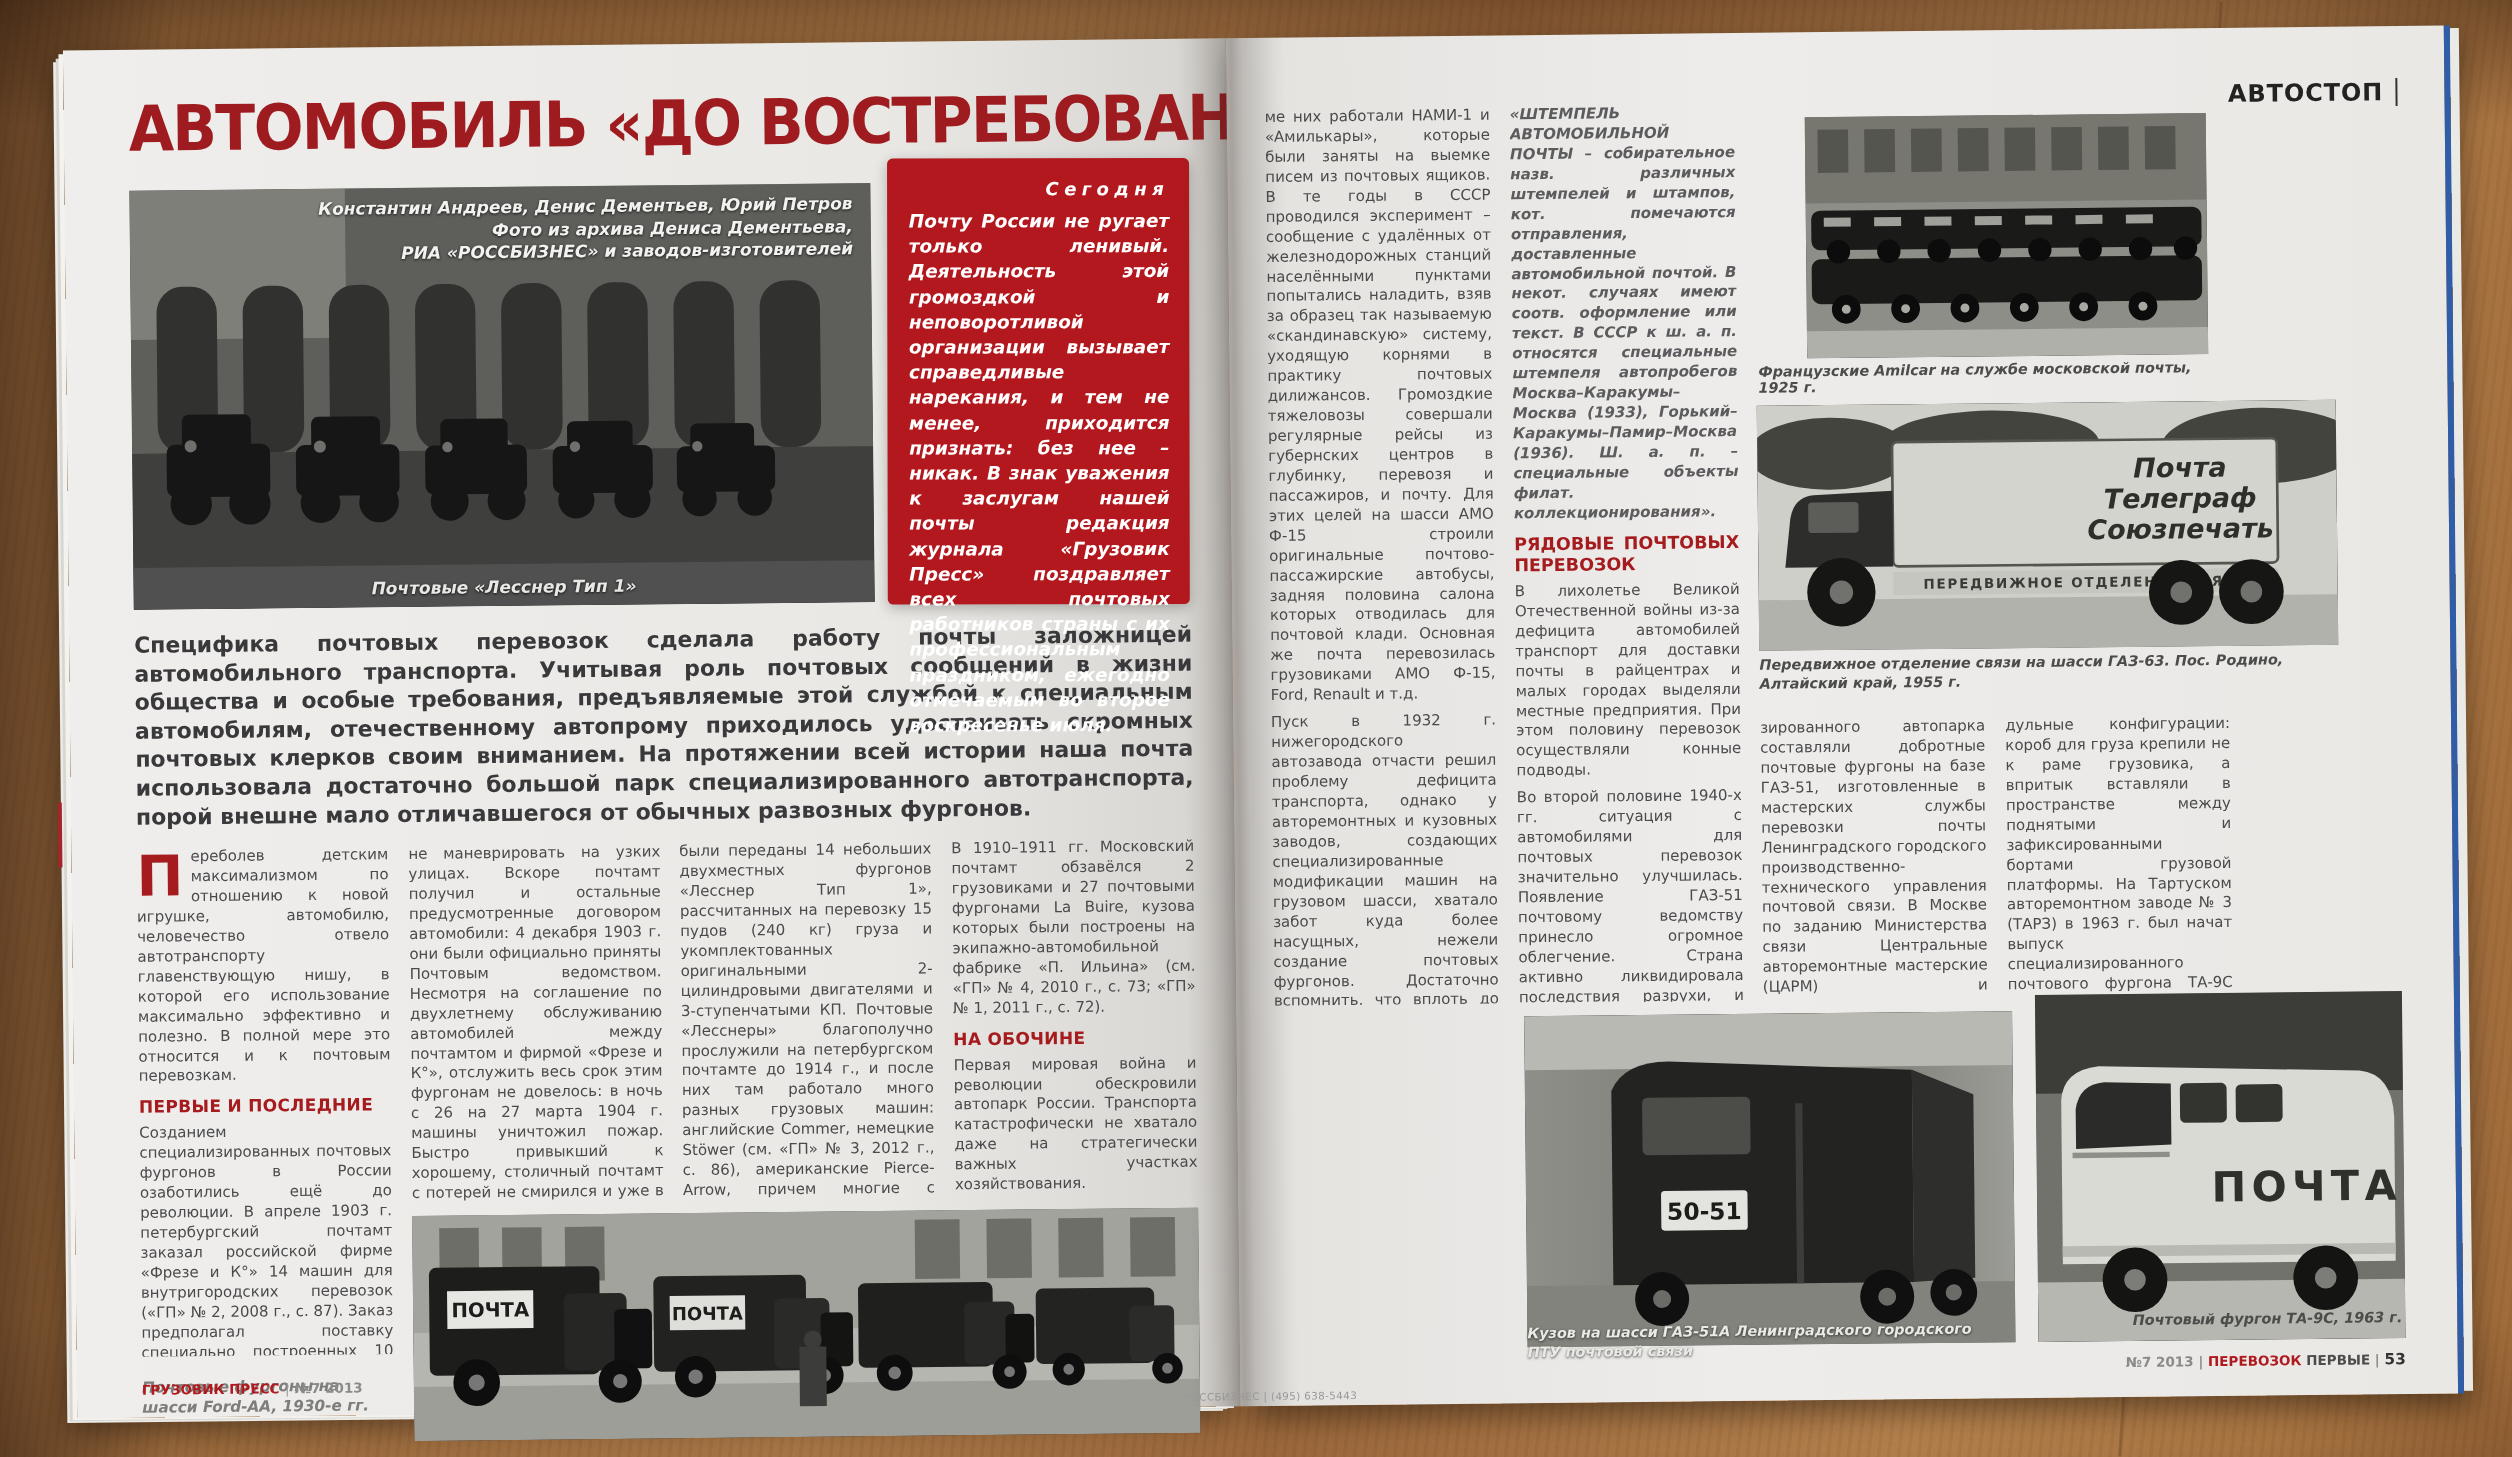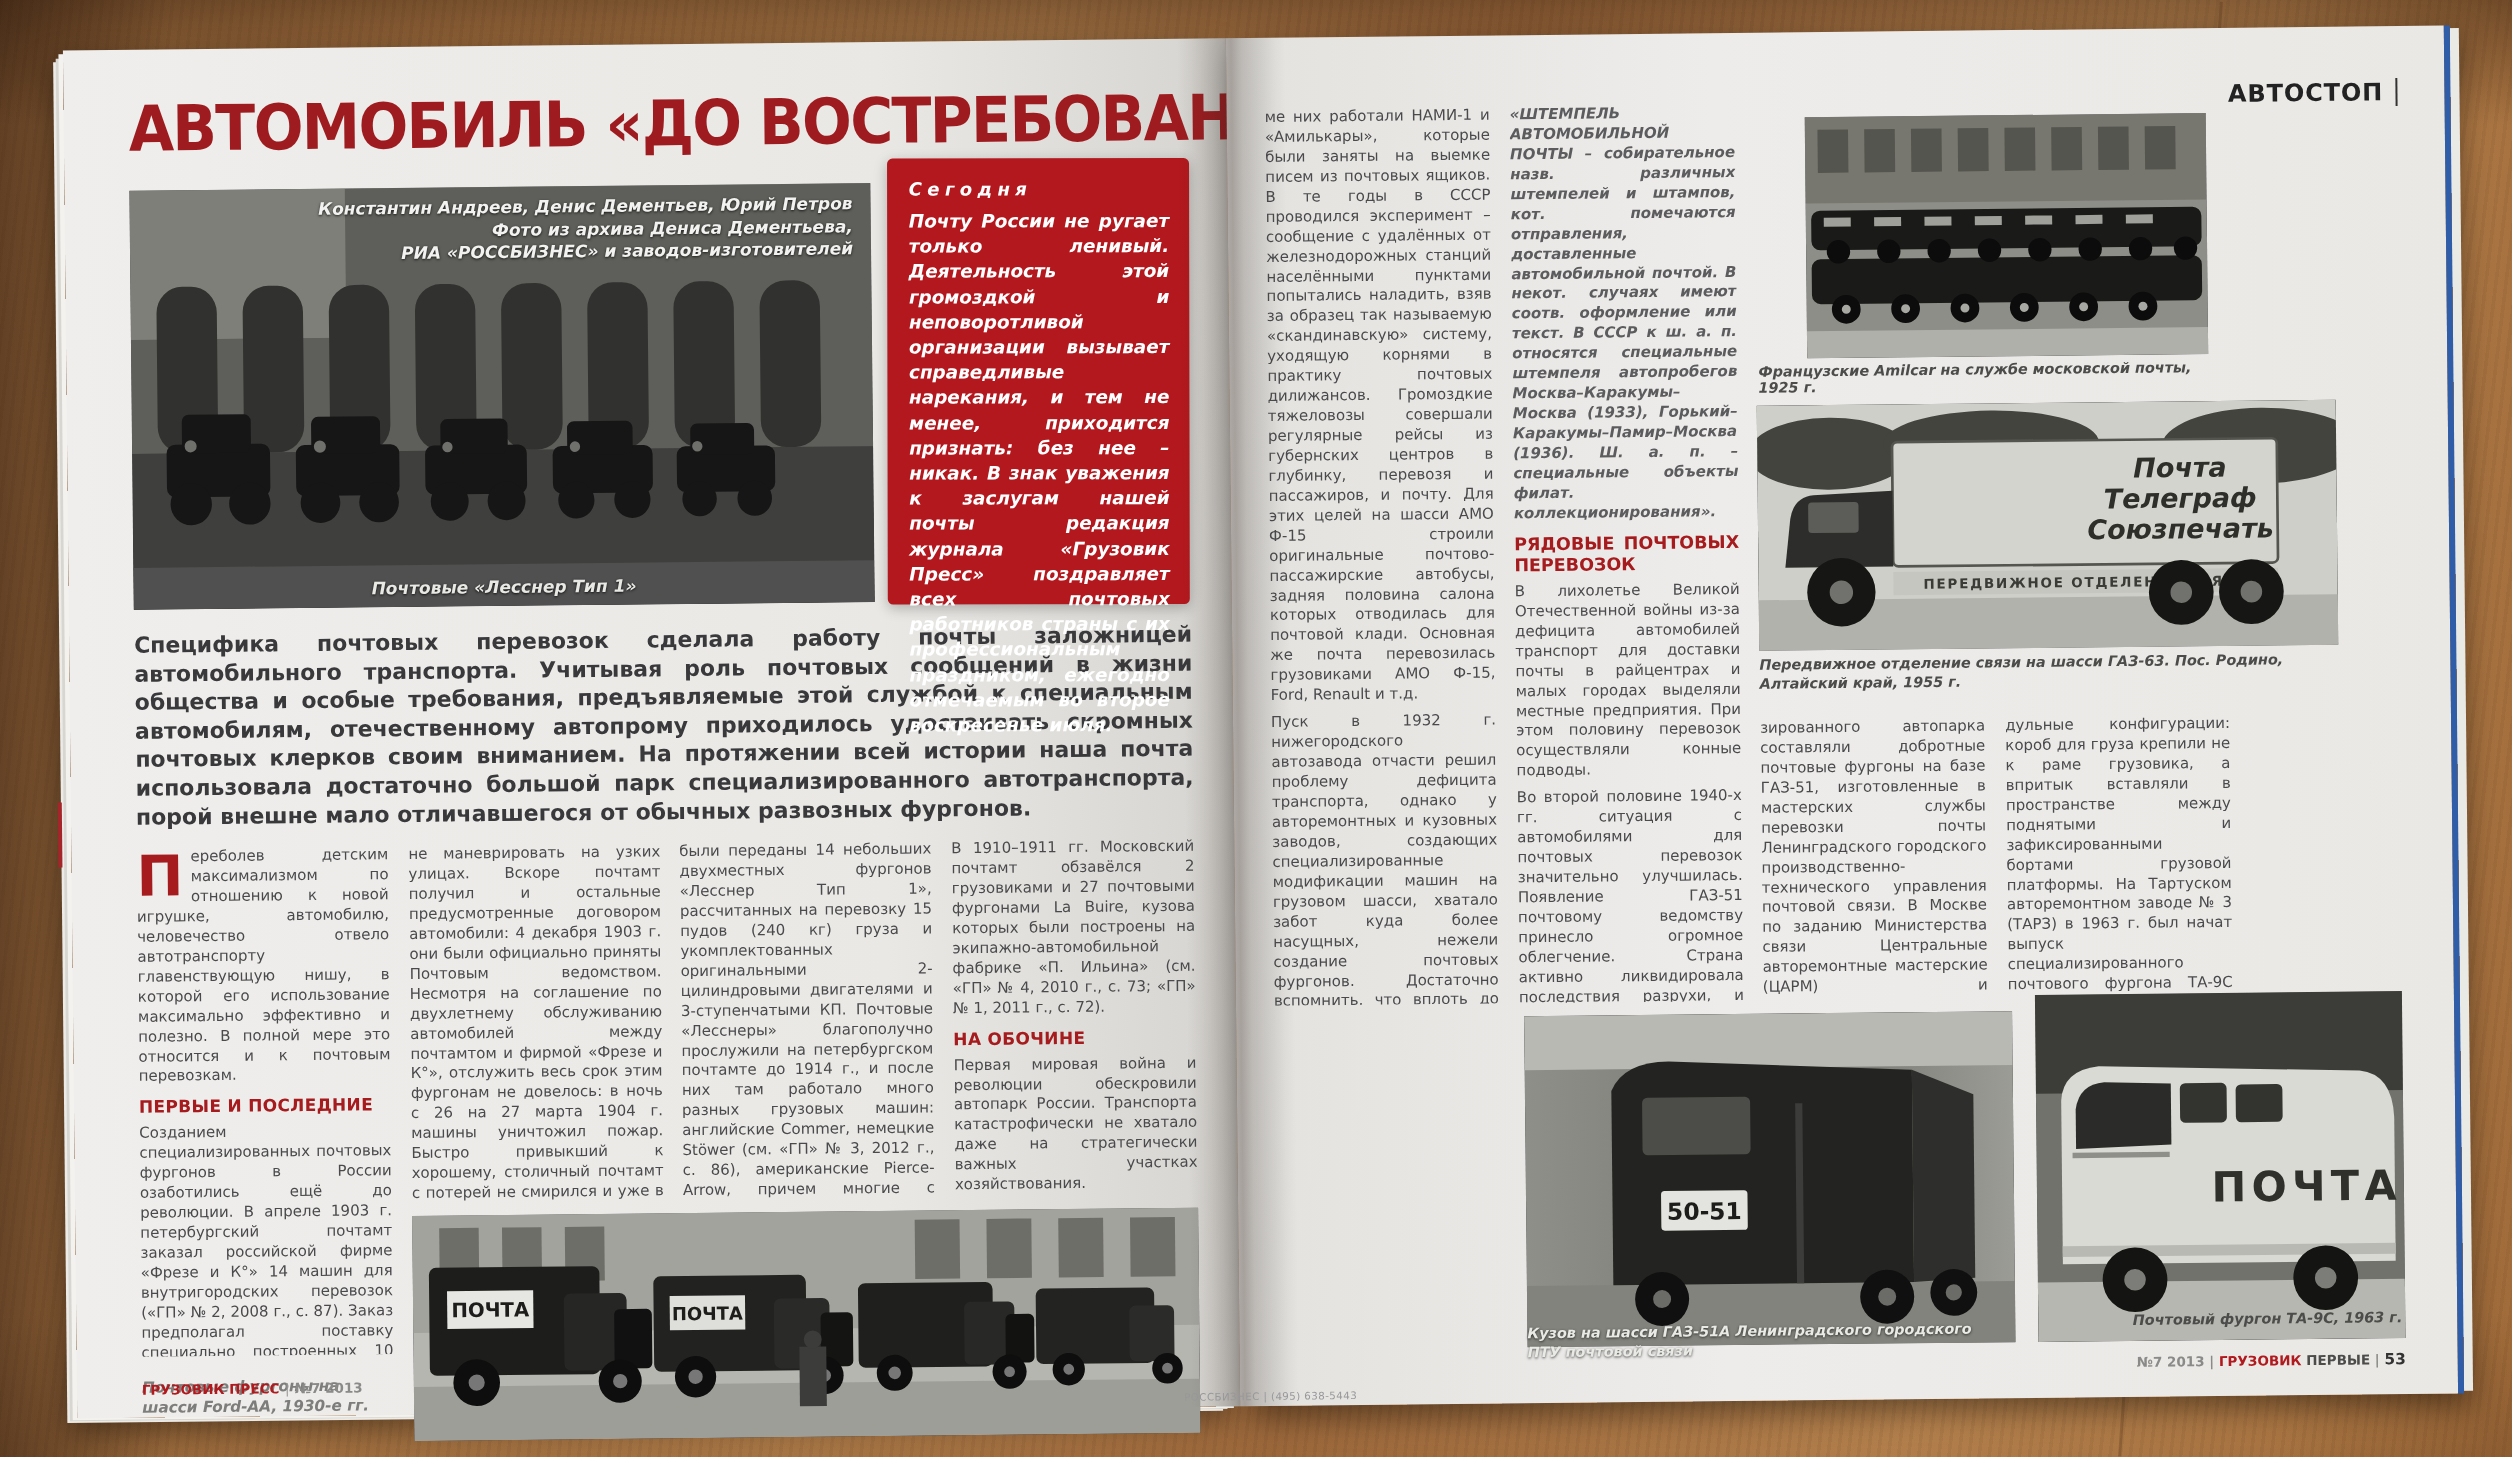--- a/index.html
+++ b/index.html
@@ -36,21 +36,21 @@
   .lp-photo-row{position:relative;margin-top:14.4px;height:430px;}
   .photo{background:#555;overflow:hidden;}
   .photo svg{display:block;width:100%;height:100%;}
   .photo-lessner{position:absolute;left:0;top:10.8px;bottom:0;right:317px;}
   .byline{position:absolute;right:335px;top:20px;text-align:right;color:#f2f2f0;font-style:italic;font-weight:bold;
     font-size:17px;line-height:1.32;text-shadow:0 0.9px 2.7px rgba(0,0,0,.8);}
   .caption-lessner{position:absolute;left:0;right:317px;bottom:9px;text-align:center;color:#e8e8e4;
     font-style:italic;font-weight:bold;font-size:17px;text-shadow:0 0.9px 2.7px rgba(0,0,0,.85);}
   .red-box{position:absolute;right:0;top:-12.6px;width:302px;height:446px;background:#b2181d;border-radius:5.4px;
     padding:20px 20px 0 21.6px;box-sizing:border-box;color:#fff;transform:rotate(.5deg);box-shadow:0 3.6px 12.6px rgba(0,0,0,.25);}
-  .red-kicker{font-size:18px;font-weight:bold;font-style:italic;letter-spacing:5.4px;margin-bottom:9px;}
+  .red-kicker{font-size:18px;font-weight:bold;font-style:italic;letter-spacing:5.4px;margin-bottom:9px;text-align:right;}
   .red-text{font-size:18.4px;font-weight:600;font-style:italic;line-height:1.37;text-align:justify;}
   .lead{margin-top:21.6px;font-size:22px;font-weight:bold;color:#39393b;line-height:1.3;text-align:justify;}
   .lp-columns{position:relative;margin-top:16px;height:596px;}
   .lp-col{position:absolute;top:0;width:252px;font-size:15px;color:#4a4a4c;line-height:1.33;text-align:justify;overflow:hidden;}
   .lp-col p{margin:0 0 7.2px 0;}
   .lp-col1{left:0;height:509px;}
   .lp-col2{left:272px;height:358px;}
   .lp-col3{left:543px;height:358px;}
   .lp-col4{left:815px;width:243px;height:358px;}
   .sec-h{color:#a61b1e;font-weight:800;font-size:17px;margin:9px 0 5.4px 0;letter-spacing:0.3px;}
@@ -420,21 +420,21 @@
             <circle cx="320" cy="318" r="36" fill="#141412"></circle>
               <circle cx="320" cy="318" r="12" fill="#7c7c78"></circle>
             <rect x="40" y="176" width="108" height="6" fill="#8f8f89"></rect>
           </svg>
         </div>
         <div class="caption-ta9">Почтовый фургон ТА-9С, 1963 г.</div>
 
         <div class="rp-footer">
           <span>№7 2013</span>
           <span> | </span>
-          <span class="brand-red">ГРУЗОВИК</span>
+          <span class="brand-red">ПЕРЕВОЗОК</span>
           <span class="brand-dark">ПЕРВЫЕ</span>
           <span> | </span>
           <span class="pn">53</span>
         </div>
       </div>
     </div>
   </div>
 
   <div class="gutter"></div>
   <div class="gutter-note">РОССБИЗНЕС | (495) 638-5443</div>

